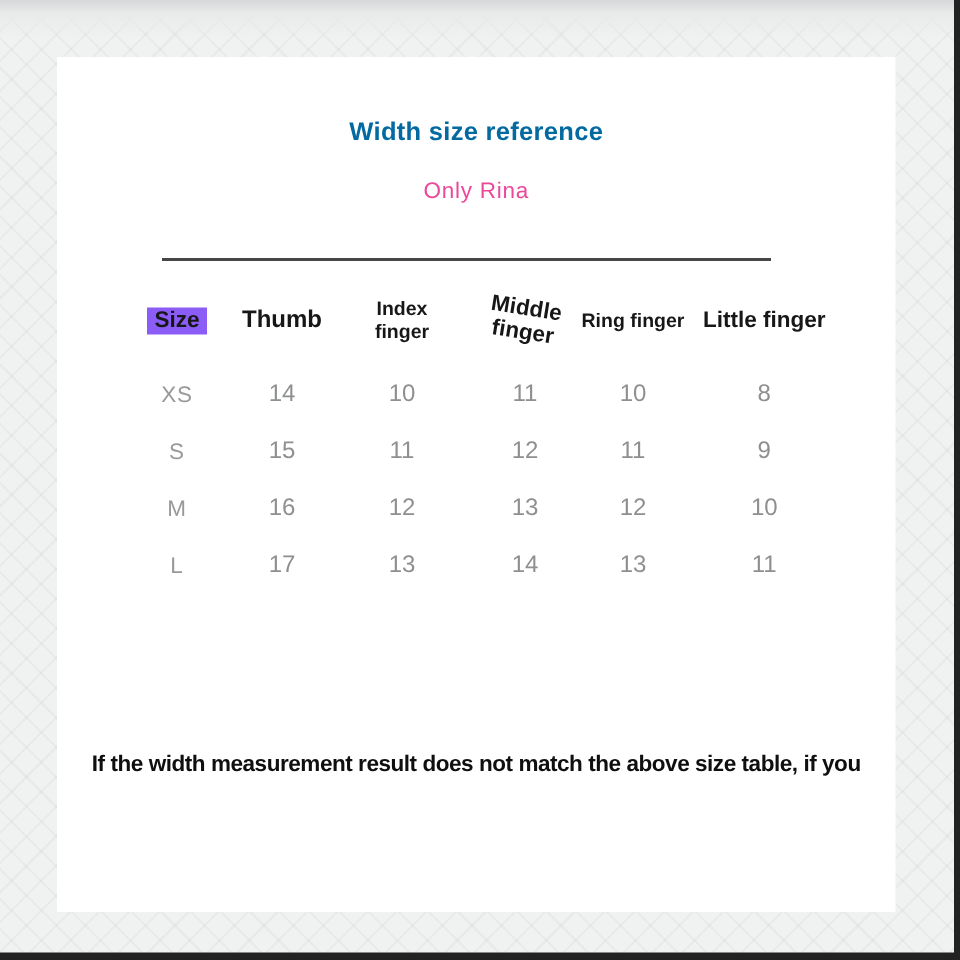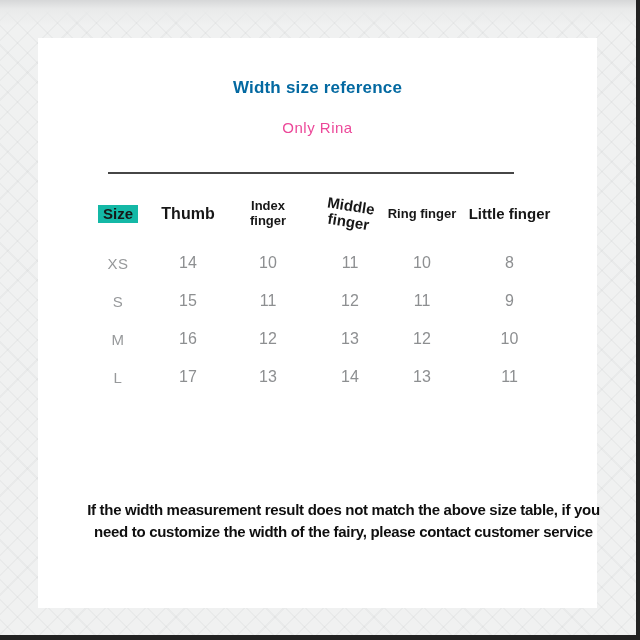--- a/index.html
+++ b/index.html
@@ -52,21 +52,21 @@
   .th {
     display: flex; flex-direction: column; align-items: center; justify-content: center;
     line-height: 1.12; text-align: center;
   }
   .c1 { width: 80px; }
   .c2 { width: 60px; }
   .c3 { width: 100px; }
   .c4 { width: 64px; }
   .c5 { width: 80px; }
   .c6 { width: 95px; }
-  .th-size span   { font-size: 15px; background: #14b8a6; padding: 1px 5px; }
+  .th-size span   { font-size: 15px; background: #8b5cf6; padding: 1px 5px; }
   .th-thumb      { font-size: 16px; }
   .th-index      { font-size: 13px; }
   .th-middle     { font-size: 15px; }
   .th-middle .tilt {
     display: flex; flex-direction: column; align-items: center;
     transform: rotate(9deg); line-height: 1.05;
   }
   .th-ring   { font-size: 13px; white-space: nowrap; }
   .th-little { font-size: 15px; white-space: nowrap; }
 
@@ -78,21 +78,21 @@
   .td-size { font-size: 15px; color: #97999b; letter-spacing: 0.5px; }
 
   .note {
     position: absolute; top: 403px; left: 141px;
     font-size: 13.5px; font-weight: bold; color: #141414;
     line-height: 17.5px; letter-spacing: 0.1px;
   }
   .footer {
     position: absolute; top: 461px; left: 0; width: 100%;
     text-align: center; font-weight: bold; color: #0f0f0f;
-    font-size: 15px; line-height: 22px; letter-spacing: -0.3px; margin-left: 26px;
+    font-size: 15px; line-height: 22px; letter-spacing: -0.3px;
   }
   .footer div { white-space: nowrap; }
 </style>
 </head>
 <body>
 
 <div class="stage">
   <div class="top-shade"></div>
 
   <div class="card">
@@ -156,19 +156,18 @@
         <div class="td c3">13</div>
         <div class="td c4">14</div>
         <div class="td c5">13</div>
         <div class="td c6">11</div>
       </div>
     </div>
 
 
     <div class="footer">
       <div>If the width measurement result does not match the above size table, if you</div>
-      <div>need to customize the width of the fairy, please contact customer service</div>
     </div>
   </div>
 
   <div class="edge-right"></div>
   <div class="edge-bottom"></div>
 </div>
 
 </body></html>

